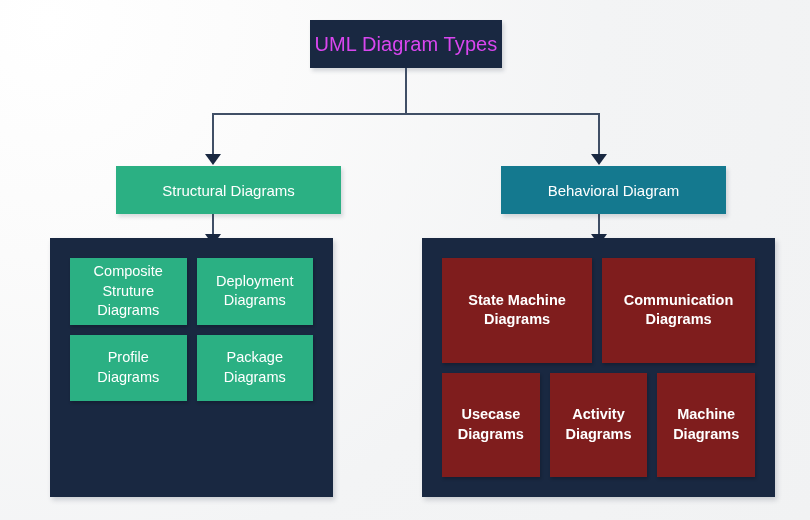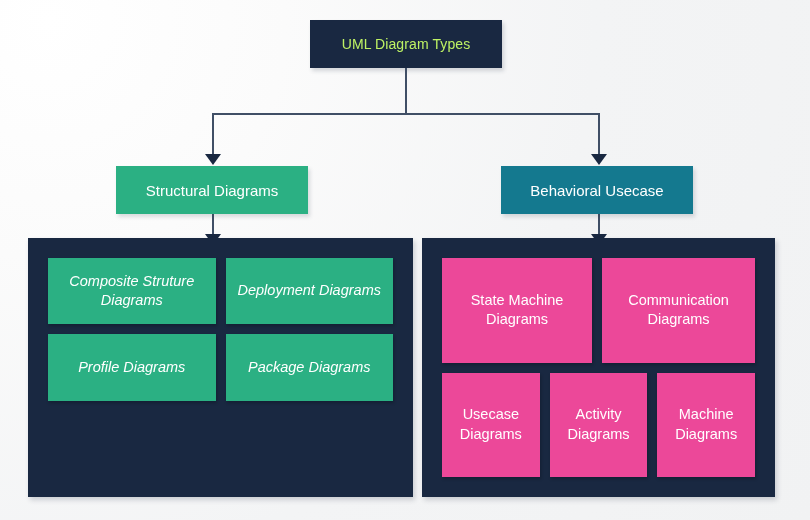--- a/index.html
+++ b/index.html
@@ -31,22 +31,22 @@
     top: 20px;
     width: 192px;
     height: 48px;
     background: #192841;
     display: flex;
     align-items: center;
     justify-content: center;
     box-shadow: 2px 3px 4px rgba(40,50,70,0.18);
   }
   .root-box .label {
-    color: #bef264;
-    font-size: 14px;
+    color: #d946ef;
+    font-size: 20px;
     letter-spacing: .1px;
     white-space: nowrap;
     text-align: center;
   }
 
   
   .conn {
     position: absolute;
     background: #404f66;
   }
@@ -96,21 +96,21 @@
   }
   .arrow-left-top   { left: 205px; top: 154px; }
   .arrow-right-top  { left: 591px; top: 154px; }
   .arrow-left-bot   { left: 205px; top: 234px; }
   .arrow-right-bot  { left: 591px; top: 234px; }
 
   
   .cat-box {
     position: absolute;
     top: 166px;
-    width: 192px;
+    width: 225px;
     height: 48px;
     display: flex;
     align-items: center;
     justify-content: center;
     box-shadow: 2px 3px 4px rgba(40,50,70,0.16);
   }
   .cat-box .label {
     color: #ffffff;
     font-size: 15px;
     white-space: nowrap;
@@ -123,21 +123,21 @@
     position: absolute;
     top: 238px;
     background: #192841;
     box-shadow: 2px 3px 5px rgba(40,50,70,0.20);
     padding: 20px;
     box-sizing: border-box;
     display: flex;
     flex-direction: column;
     gap: 10px;
   }
-  .panel-left  { left: 28px;  width: 385px; height: 259px; font-style: italic; }
+  .panel-left  { left: 50px;  width: 283px; height: 259px; }
   .panel-right { left: 422px; width: 353px; height: 259px; }
 
   .row {
     display: flex;
     gap: 10px;
     flex: 1;
   }
 
   .leaf {
     display: flex;
@@ -145,21 +145,21 @@
     justify-content: center;
     text-align: center;
     color: #ffffff;
     font-size: 14.5px;
     line-height: 1.35;
     padding: 4px 6px;
     box-sizing: border-box;
     box-shadow: 1px 2px 3px rgba(0,0,0,0.22);
   }
   .leaf-green { background: #2bb083; }
-  .leaf-teal  { background: #ec4899; }
+  .leaf-teal  { background: #7f1d1d; font-weight: bold; }
 
   .w-1 { flex: 1; }
   .w-2 { flex: 1.02; }
 </style>
 </head>
 <body>
 
 <div id="canvas">
 
   <div class="root-box">
@@ -175,21 +175,21 @@
 
   <div class="conn conn-v-left2"></div>
   <div class="conn conn-v-right2"></div>
   <div class="arrow arrow-left-bot"></div>
   <div class="arrow arrow-right-bot"></div>
 
   <div class="cat-box cat-structural">
     <span class="label">Structural Diagrams</span>
   </div>
   <div class="cat-box cat-behavioral">
-    <span class="label">Behavioral Usecase</span>
+    <span class="label">Behavioral Diagram</span>
   </div>
 
   <div class="panel panel-left">
     <div class="row">
       <div class="leaf leaf-green w-1">Composite Struture Diagrams</div>
       <div class="leaf leaf-green w-1">Deployment Diagrams</div>
     </div>
     <div class="row">
       <div class="leaf leaf-green w-1">Profile Diagrams</div>
       <div class="leaf leaf-green w-1">Package Diagrams</div>

